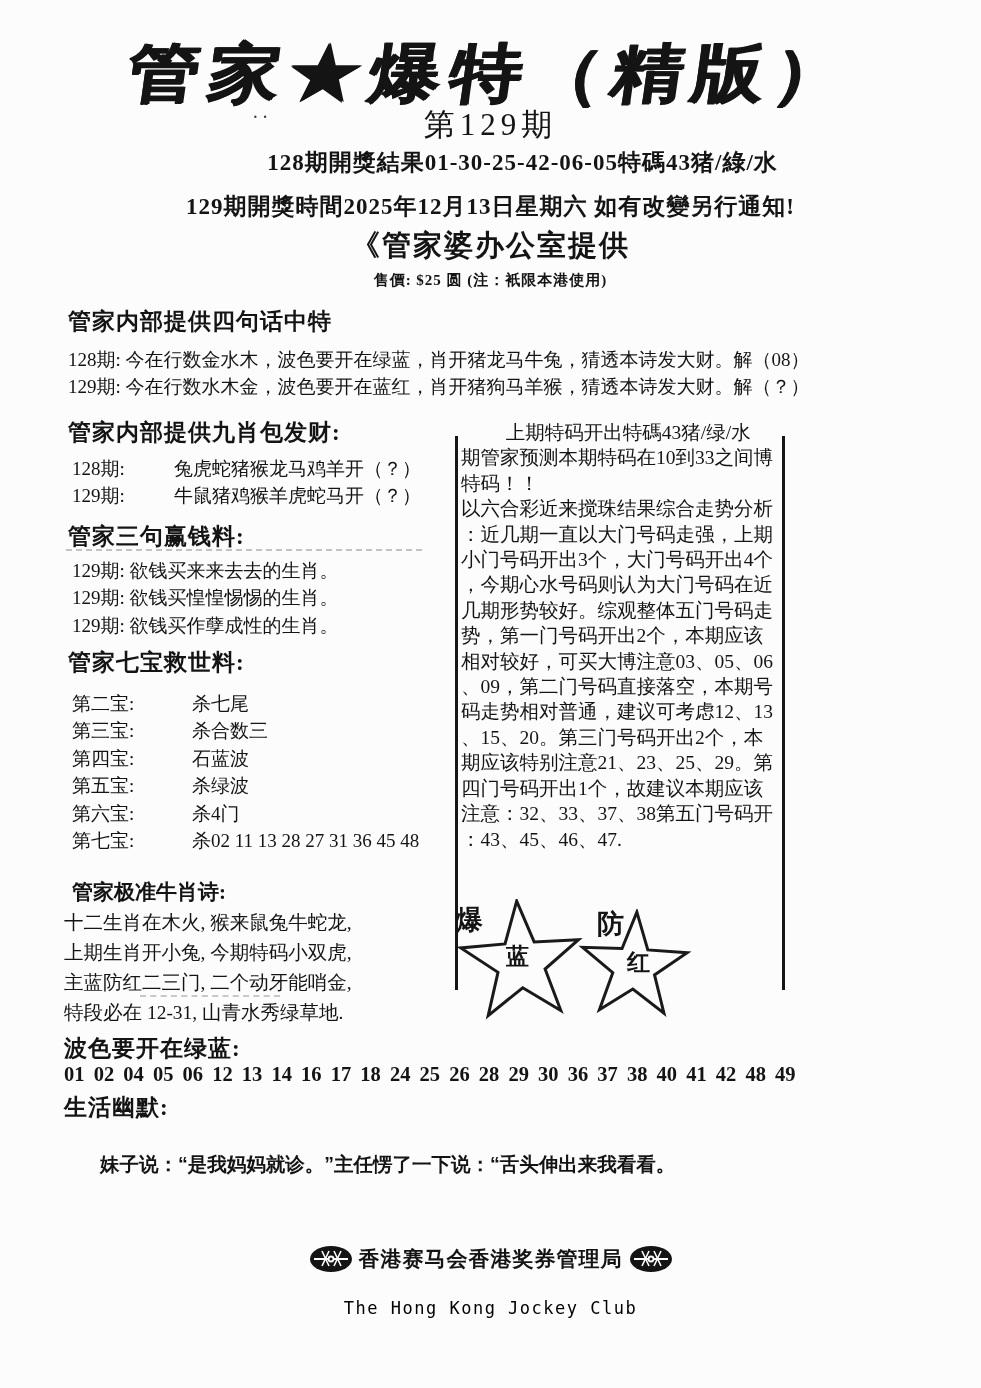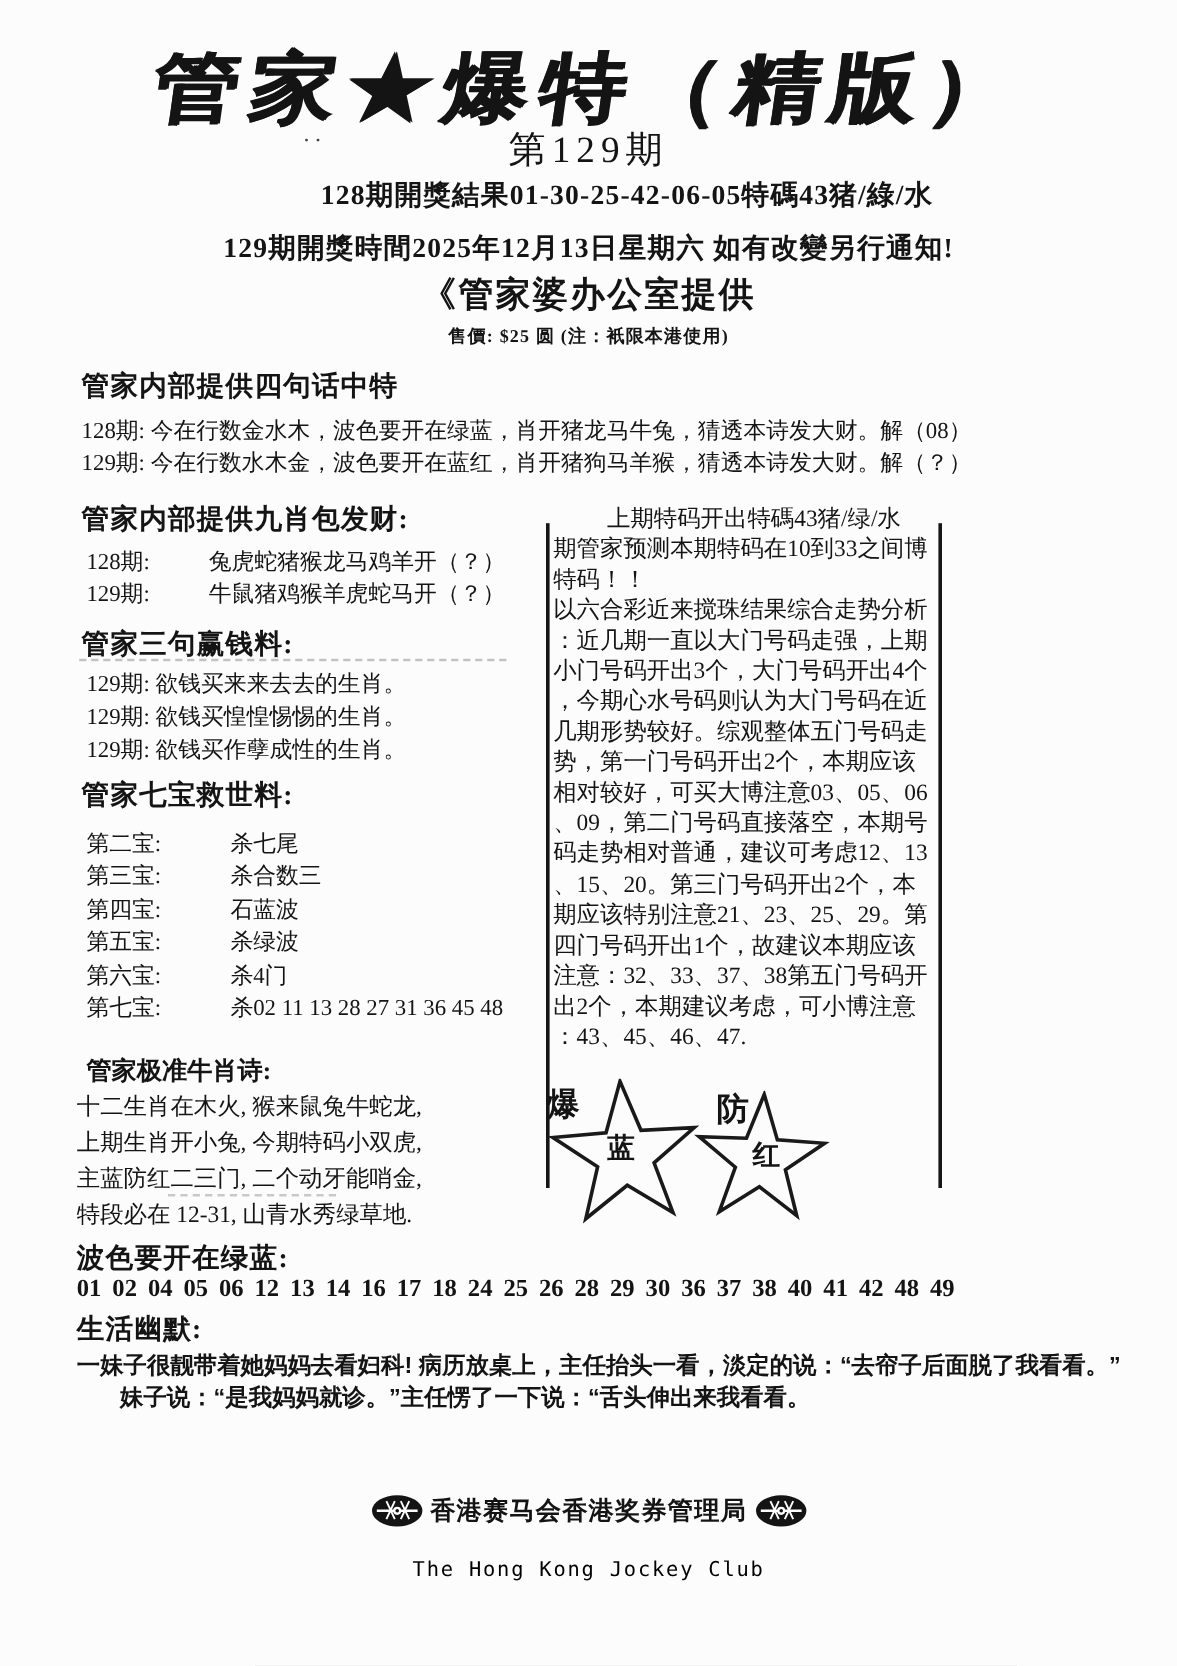--- a/index.html
+++ b/index.html
@@ -134,40 +134,38 @@
     <div>，今期心水号码则认为大门号码在近</div>
     <div>几期形势较好。综观整体五门号码走</div>
     <div>势，第一门号码开出2个，本期应该</div>
     <div>相对较好，可买大博注意03、05、06</div>
     <div>、09，第二门号码直接落空，本期号</div>
     <div>码走势相对普通，建议可考虑12、13</div>
     <div>、15、20。第三门号码开出2个，本</div>
     <div>期应该特别注意21、23、25、29。第</div>
     <div>四门号码开出1个，故建议本期应该</div>
     <div>注意：32、33、37、38第五门号码开</div>
-    <div>出2个，本期建议考虑，可小博注意</div>
     <div>：43、45、46、47.</div>
   </div>
 
   <svg class="star-svg" style="left:451px;top:899px;" width="140" height="135" viewBox="-70 -64 140 135">
     <polygon points="0,-62 14.6,-20.1 59,-19.2 23.6,7.7 36.4,50.2 0,24.8 -36.4,50.2 -23.6,7.7 -59,-19.2 -14.6,-20.1" fill="#fcfcfc" stroke="#1a1a1a" stroke-width="3" transform="rotate(-4)"></polygon>
   </svg>
   <svg class="star-svg" style="left:569px;top:909px;" width="130" height="125" viewBox="-65 -58 130 125">
     <polygon points="0,-55 12.9,-17.8 52.3,-17 20.9,6.8 32.3,44.5 0,22 -32.3,44.5 -20.9,6.8 -52.3,-17 -12.9,-17.8" fill="#fcfcfc" stroke="#1a1a1a" stroke-width="3" transform="rotate(3)"></polygon>
   </svg>
   <div class="star-outer-label" id="star-blue-label">爆</div>
   <div class="star-inner-label" id="star-blue-text">蓝</div>
   <div class="star-outer-label" id="star-red-label">防</div>
   <div class="star-inner-label" id="star-red-text">红</div>
 
   <div class="abs h1" id="range-h">波色要开在绿蓝:</div>
   <div class="abs" id="range-numbers">01 02 04 05 06 12 13 14 16 17 18 24 25 26 28 29 30 36 37 38 40 41 42 48 49</div>
 
   <div class="abs h1" id="humor-h">生活幽默:</div>
-  <div class="abs joke" id="joke1">一妹子很靓带着她妈妈去看妇科! 病历放桌上，主任抬头一看，淡定的说：“去帘子后面脱了我看看。”</div>
   <div class="abs joke" id="joke2">妹子说：“是我妈妈就诊。”主任愣了一下说：“舌头伸出来我看看。</div>
 
   <div class="abs" id="footer-row">
     <svg width="46" height="30" viewBox="0 0 46 30">
       <ellipse cx="23" cy="15" rx="21" ry="13" fill="#141414"></ellipse>
       <path d="M6 15h34" stroke="#fff" stroke-width="2"></path>
       <path d="M14 7l7 15M21 7l-7 15M26 7l7 15M33 7l-7 15" stroke="#fff" stroke-width="1.6"></path>
       <circle cx="23" cy="15" r="3.4" fill="#fff"></circle>
         <circle cx="23" cy="15" r="1.5" fill="#141414"></circle>
     </svg>

